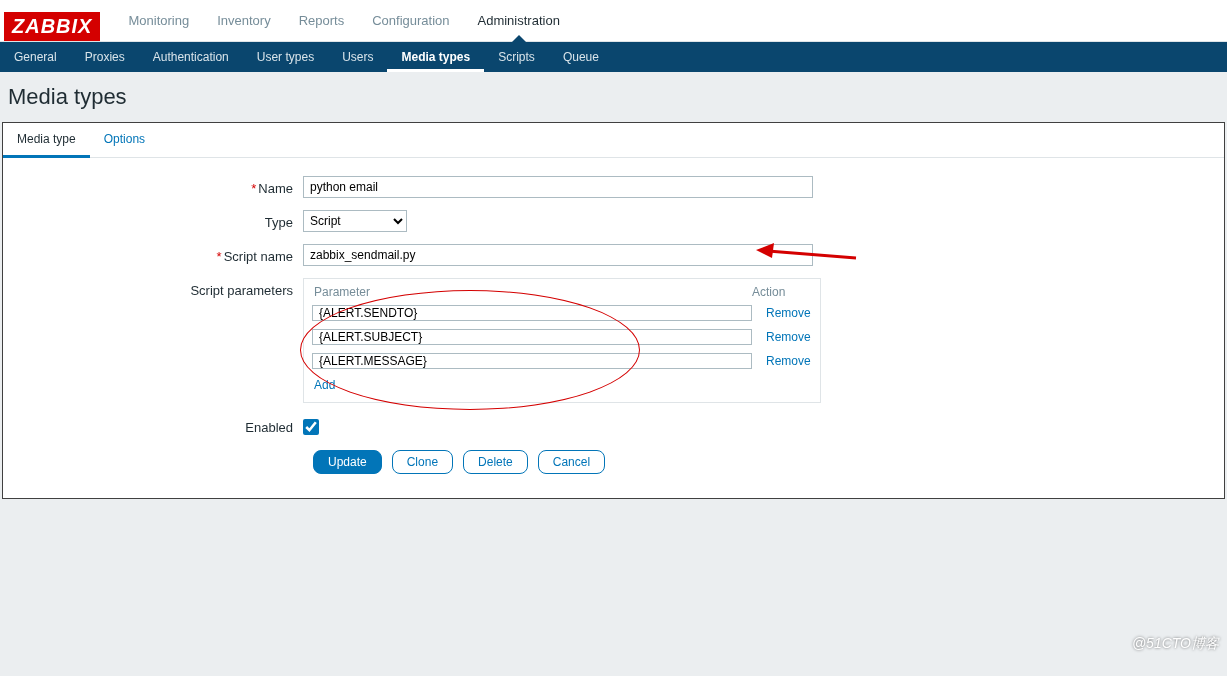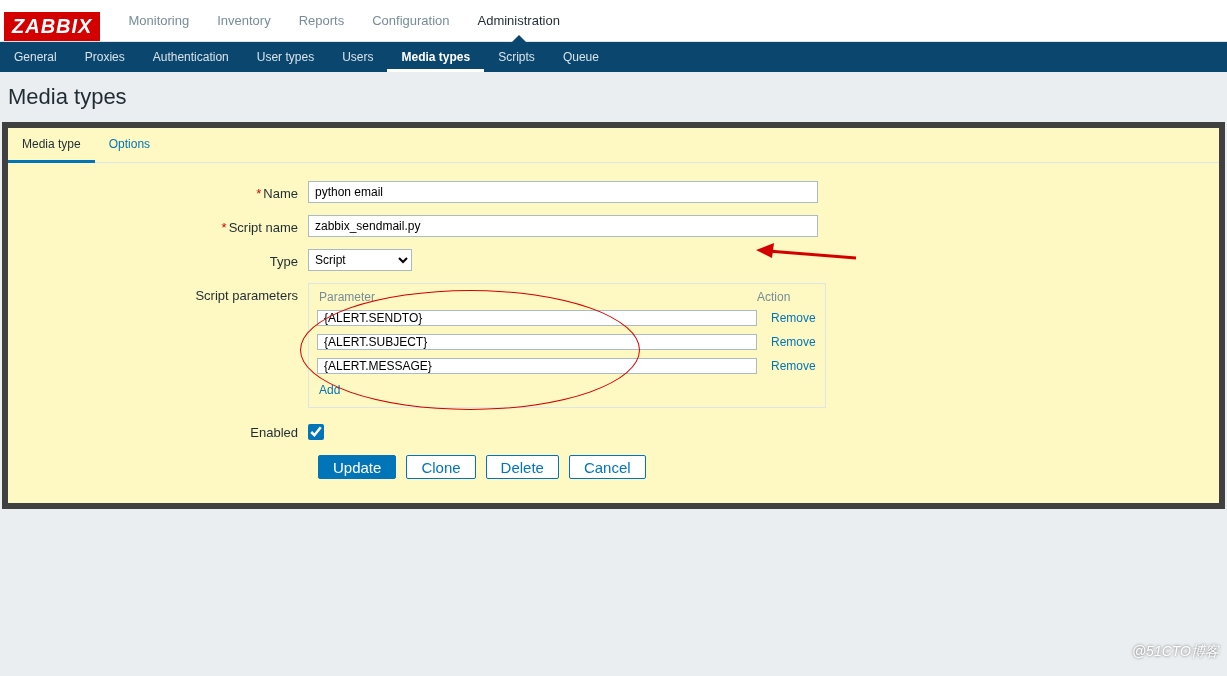--- a/index.html
+++ b/index.html
@@ -12,21 +12,21 @@
   .topnav-item.active { color: #1f2c33; font-weight: normal; }
   .topnav-item.active::after { content: ""; position: absolute; bottom: -1px; left: 50%; transform: translateX(-50%); width: 0; height: 0; border-left: 7px solid transparent; border-right: 7px solid transparent; border-bottom: 7px solid #0a466e; }
   
   .subnav { background: #0a466e; height: 30px; display: flex; align-items: center; }
   .subnav-item { color: #d9e4ea; padding: 0 14px; height: 100%; display: flex; align-items: center; cursor: pointer; font-size: 12px; }
   .subnav-item.active { border-bottom: 3px solid #fff; color: #fff; font-weight: bold; padding-top:3px; }
   
   .page-header { padding: 12px 8px; }
   .page-title { font-size: 22px; font-weight: normal; color: #1f2c33; }
   
-  .content { background: #fef9c3; border: 6px solid #404040; margin: 0 2px; }
+  .content { background: #ffffff; border: 1px solid #404040; margin: 0 2px; }
   .tabs { display: flex; border-bottom: 1px solid #dfe4e7; }
   .tab { padding: 9px 14px; cursor: pointer; color: #0275b8; font-size: 12px; }
   .tab.active { color: #1f2c33; border-bottom: 3px solid #0275b8; margin-bottom: -1px; }
   
   .form { padding: 18px 10px 24px; }
   .form-row { display: flex; align-items: flex-start; margin-bottom: 12px; }
   .form-label { width: 290px; text-align: right; padding-right: 10px; padding-top: 5px; color: #1f2c33; font-size: 13px; }
   .form-label .req { color: #d40000; margin-right: 2px; }
   .form-control { flex: 0 0 auto; }
   input[type=text].wide { width: 510px; height: 22px; border: 1px solid #acbbc2; padding: 0 6px; font-size: 12px; }
@@ -38,24 +38,24 @@
   .params-head .ph-action { width: 60px; }
   .param-row { display: flex; align-items: center; margin-bottom: 8px; }
   .param-row input { width: 440px; height: 16px; border: 1px solid #acbbc2; padding: 0 6px; font-size: 12px; }
   .link { color: #0275b8; cursor: pointer; font-size: 12px; text-align: right; }
   .param-row .link { margin-left: 14px; }
   .add-link { margin-left: 2px; margin-top: 44px; }
   
   input[type=checkbox] { width: 16px; height: 16px; accent-color: #0275b8; }
   
   .buttons { display: flex; gap: 10px; margin-left: 300px; }
-  .btn { height: 24px; padding: 0 14px; border: 1px solid #0275b8; background: #fff; color: #0275b8; border-radius: 2px; cursor: pointer; font-size: 15px; }
+  .btn { height: 24px; padding: 0 14px; border: 1px solid #0275b8; background: #fff; color: #0275b8; border-radius: 8px; cursor: pointer; font-size: 12px; }
   .btn.primary { background: #0275b8; color: #fff; }
   
-  .watermark { position: fixed; right: 8px; bottom: 15px; color: #fff; font-size: 14px; text-shadow: 0 0 3px rgba(0,0,0,.6); font-style: italic; }
+  .watermark { position: fixed; right: 8px; bottom: 23px; color: #fff; font-size: 14px; text-shadow: 0 0 3px rgba(0,0,0,.6); font-style: italic; }
   
   .annot-arrow { position: absolute; left: 756px; top: 243px; pointer-events: none; }
   .annot-ellipse { position: absolute; left: 300px; top: 290px; width: 340px; height: 120px; border: 1px solid #d40000; border-radius: 50%; pointer-events: none; }
 </style>
 </head>
 <body>
 
 <div class="topbar">
   <span class="logo">ZABBIX</span>
   <div class="topnav">
@@ -89,31 +89,31 @@
   </div>
 
   <div class="form">
 
     <div class="form-row">
       <div class="form-label"><span class="req">*</span><span>Name</span></div>
       <div class="form-control"><input type="text" class="wide" value="python email" style=""></div>
     </div>
 
     <div class="form-row">
-      <div class="form-label"><span class="req">*</span><span>Script name</span></div>
-      <div class="form-control"><input type="text" class="wide" value="zabbix_sendmail.py" style=""></div>
-    </div>
-
-    <div class="form-row">
       <div class="form-label"><span>Type</span></div>
       <div class="form-control">
         <select class="typesel">
           <option>Script</option>
         </select>
       </div>
+    </div>
+
+    <div class="form-row">
+      <div class="form-label"><span class="req">*</span><span>Script name</span></div>
+      <div class="form-control"><input type="text" class="wide" value="zabbix_sendmail.py" style=""></div>
     </div>
 
     <div class="form-row">
       <div class="form-label"><span>Script parameters</span></div>
       <div class="form-control">
         <div class="params-box">
           <div class="params-head">
             <div class="ph-param">Parameter</div>
             <div class="ph-action">Action</div>
           </div>

